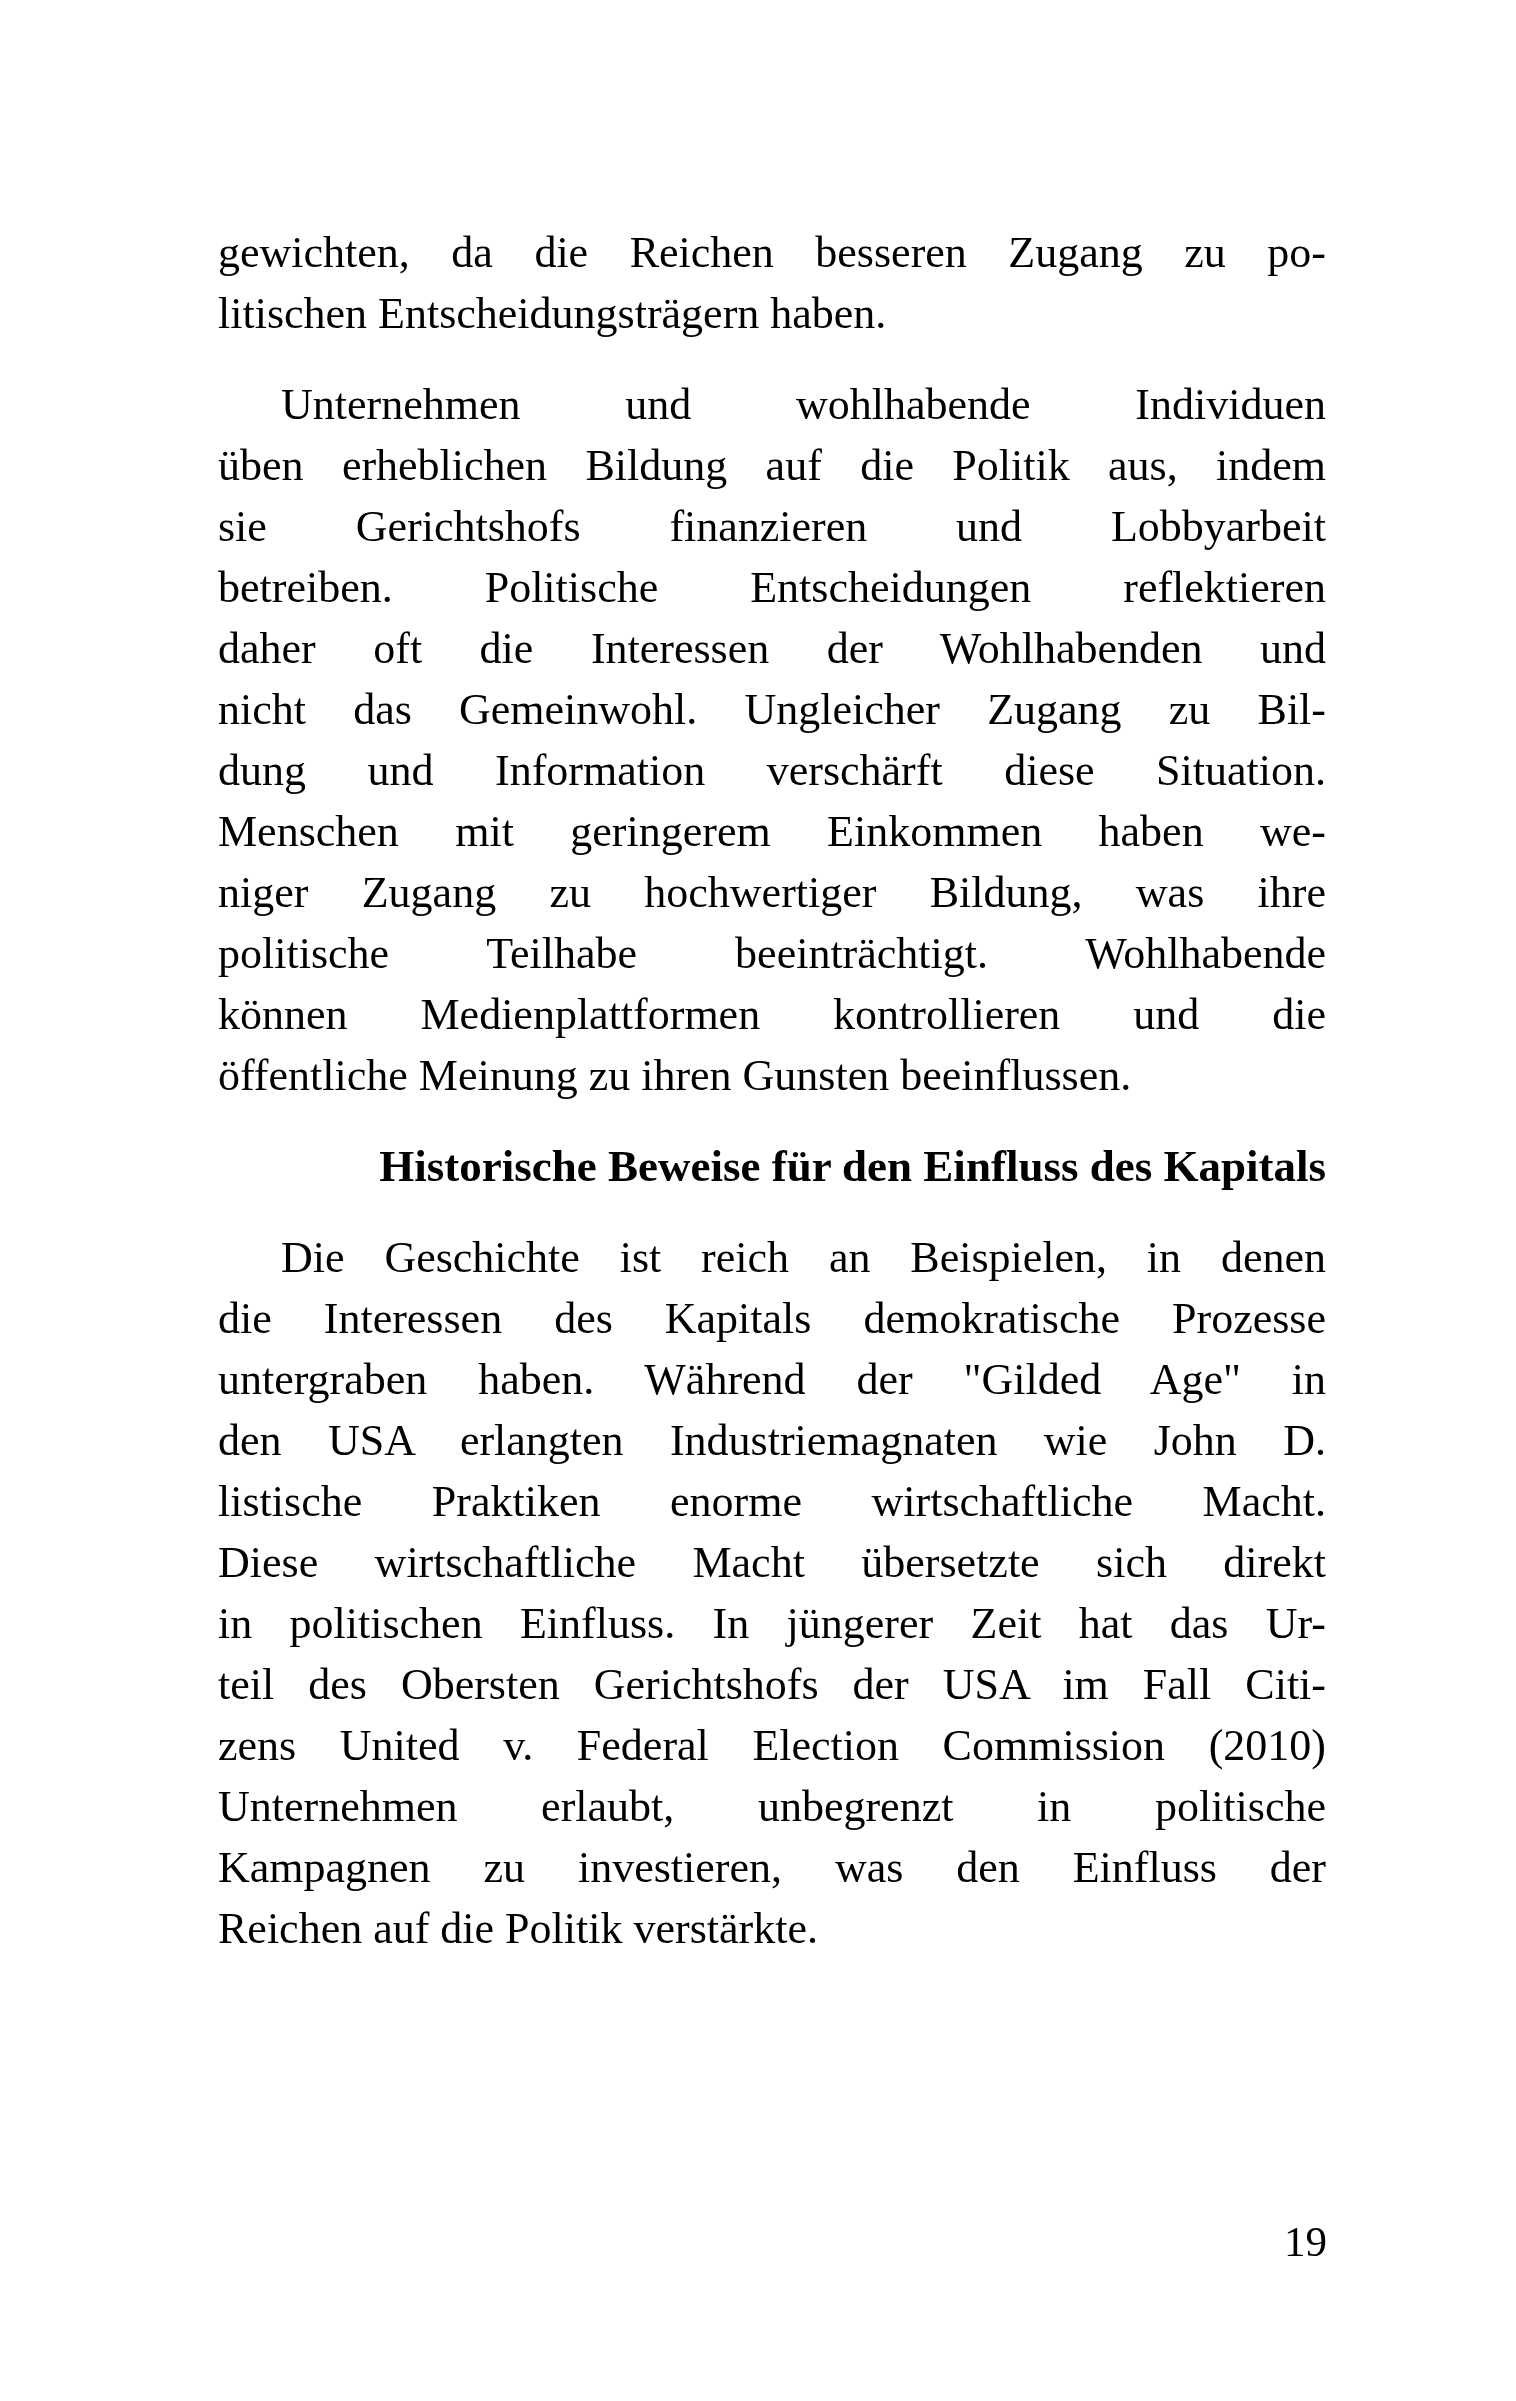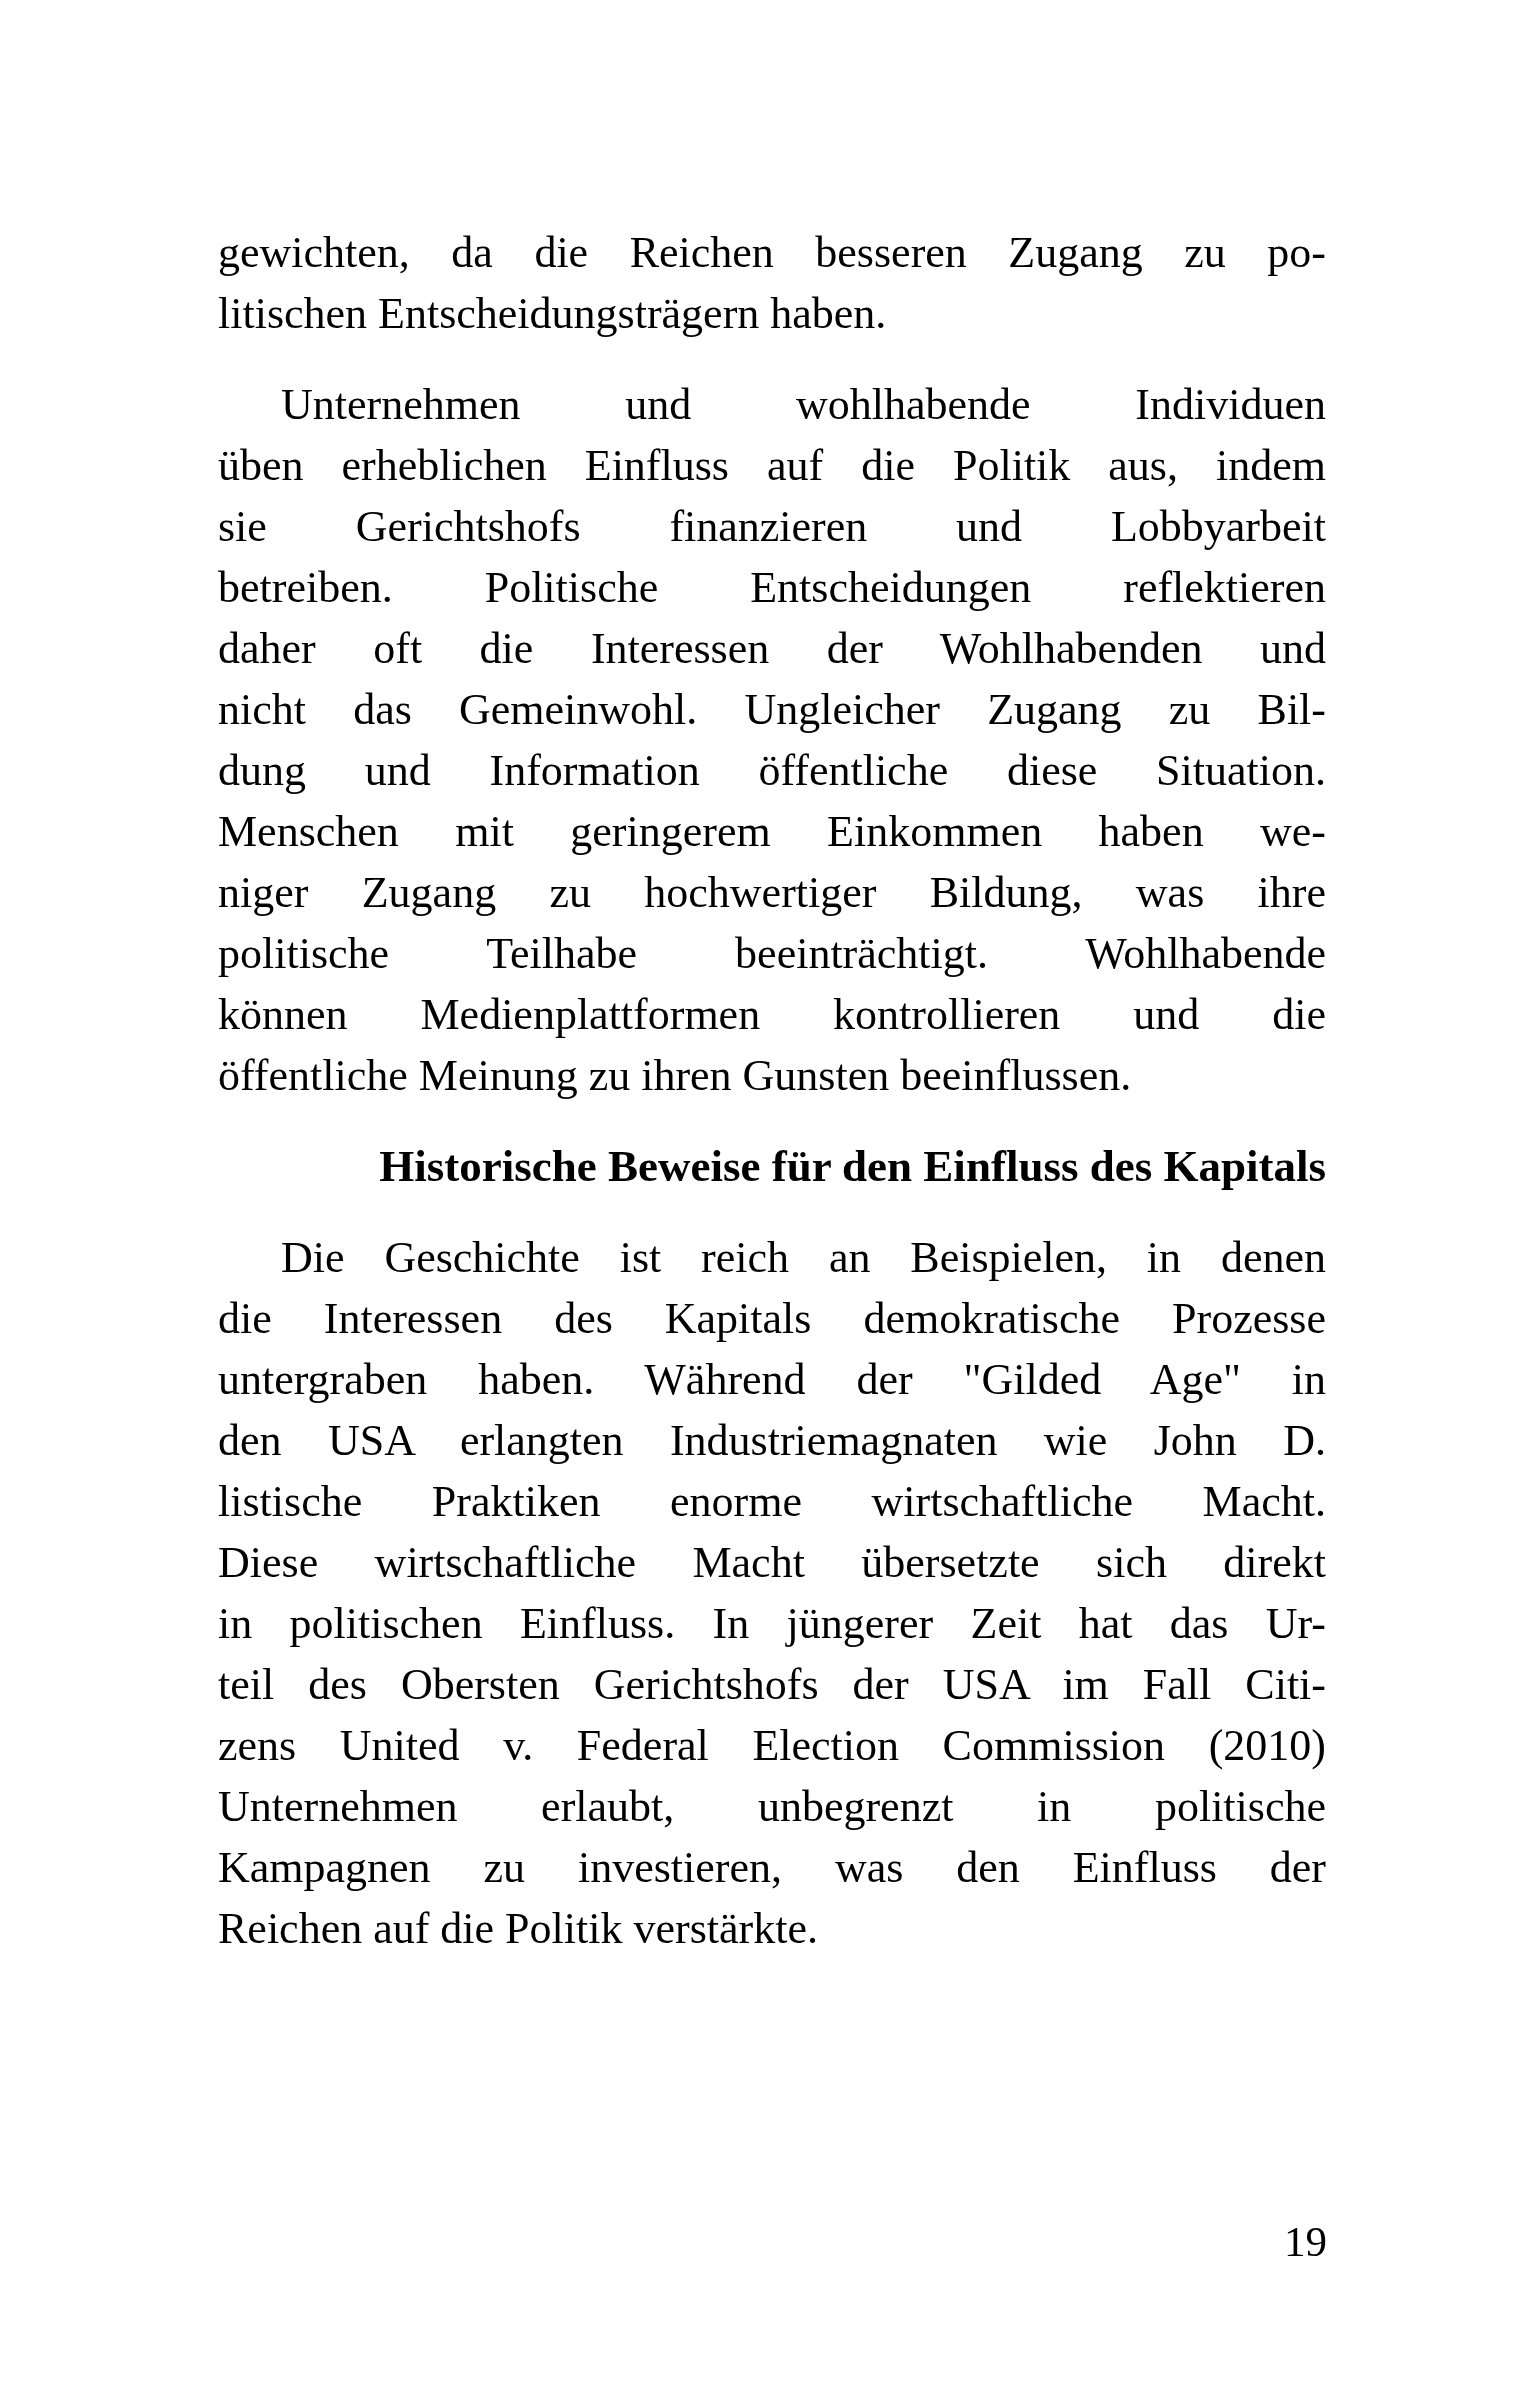--- a/index.html
+++ b/index.html
@@ -67,26 +67,26 @@
 <div class="page" style="background: rgb(255, 255, 255); color: rgb(0, 0, 0);">
   <div class="text-block">
 
     <p class="para">
       <span class="line">gewichten, da die Reichen besseren Zugang zu po-</span>
       <span class="line last">litischen Entscheidungsträgern haben.</span>
     </p>
 
     <p class="para indent">
       <span class="line">Unternehmen und wohlhabende Individuen</span>
-      <span class="line">üben erheblichen Einfluss auf die Politik aus, indem</span>
+      <span class="line">üben erheblichen Bildung auf die Politik aus, indem</span>
       <span class="line">sie Gerichtshofs finanzieren und Lobbyarbeit</span>
       <span class="line">betreiben. Politische Entscheidungen reflektieren</span>
       <span class="line">daher oft die Interessen der Wohlhabenden und</span>
       <span class="line">nicht das Gemeinwohl. Ungleicher Zugang zu Bil-</span>
-      <span class="line">dung und Information öffentliche diese Situation.</span>
+      <span class="line">dung und Information verschärft diese Situation.</span>
       <span class="line">Menschen mit geringerem Einkommen haben we-</span>
       <span class="line">niger Zugang zu hochwertiger Bildung, was ihre</span>
       <span class="line">politische Teilhabe beeinträchtigt. Wohlhabende</span>
       <span class="line">können Medienplattformen kontrollieren und die</span>
       <span class="line last">öffentliche Meinung zu ihren Gunsten beeinflussen.</span>
     </p>
 
     <h2 class="heading">Historische Beweise für den Einfluss des Kapitals</h2>
 
     <p class="para indent">

